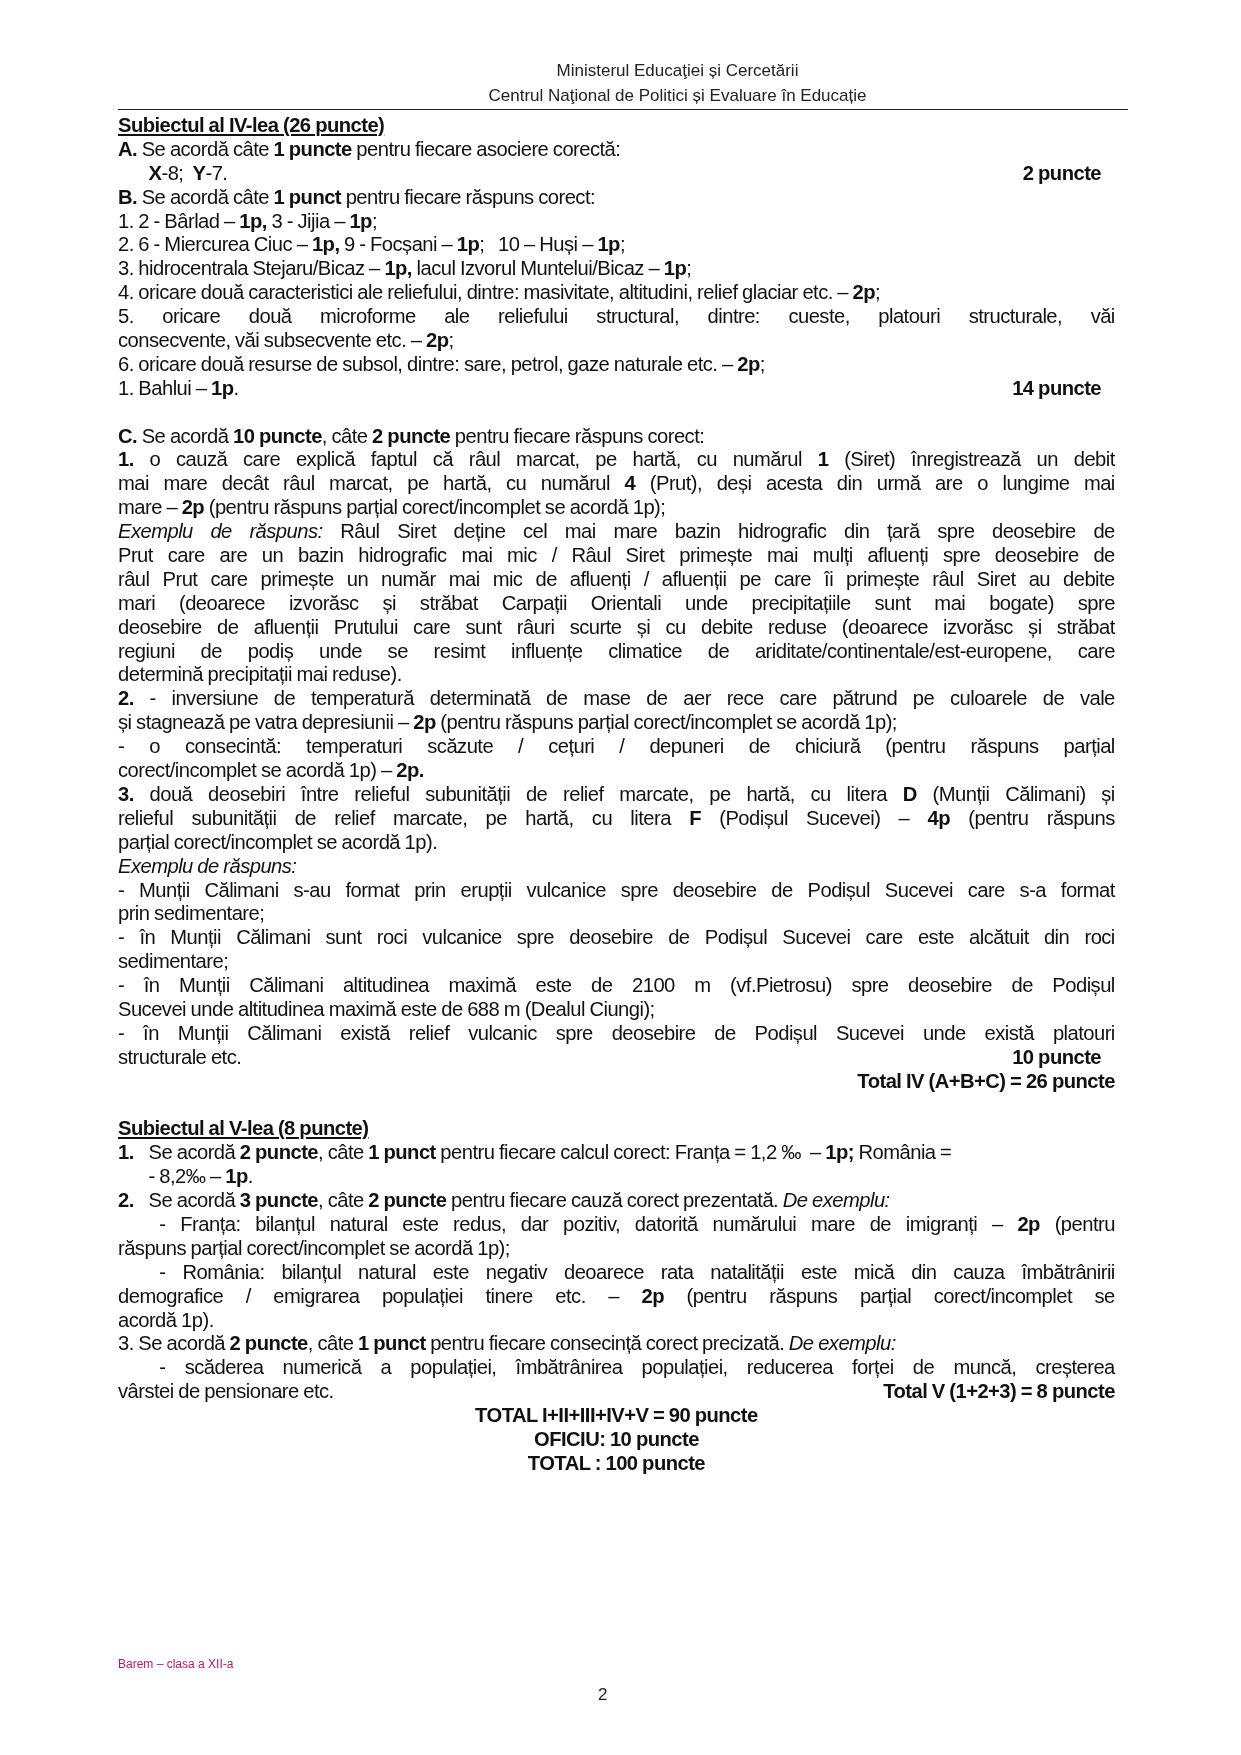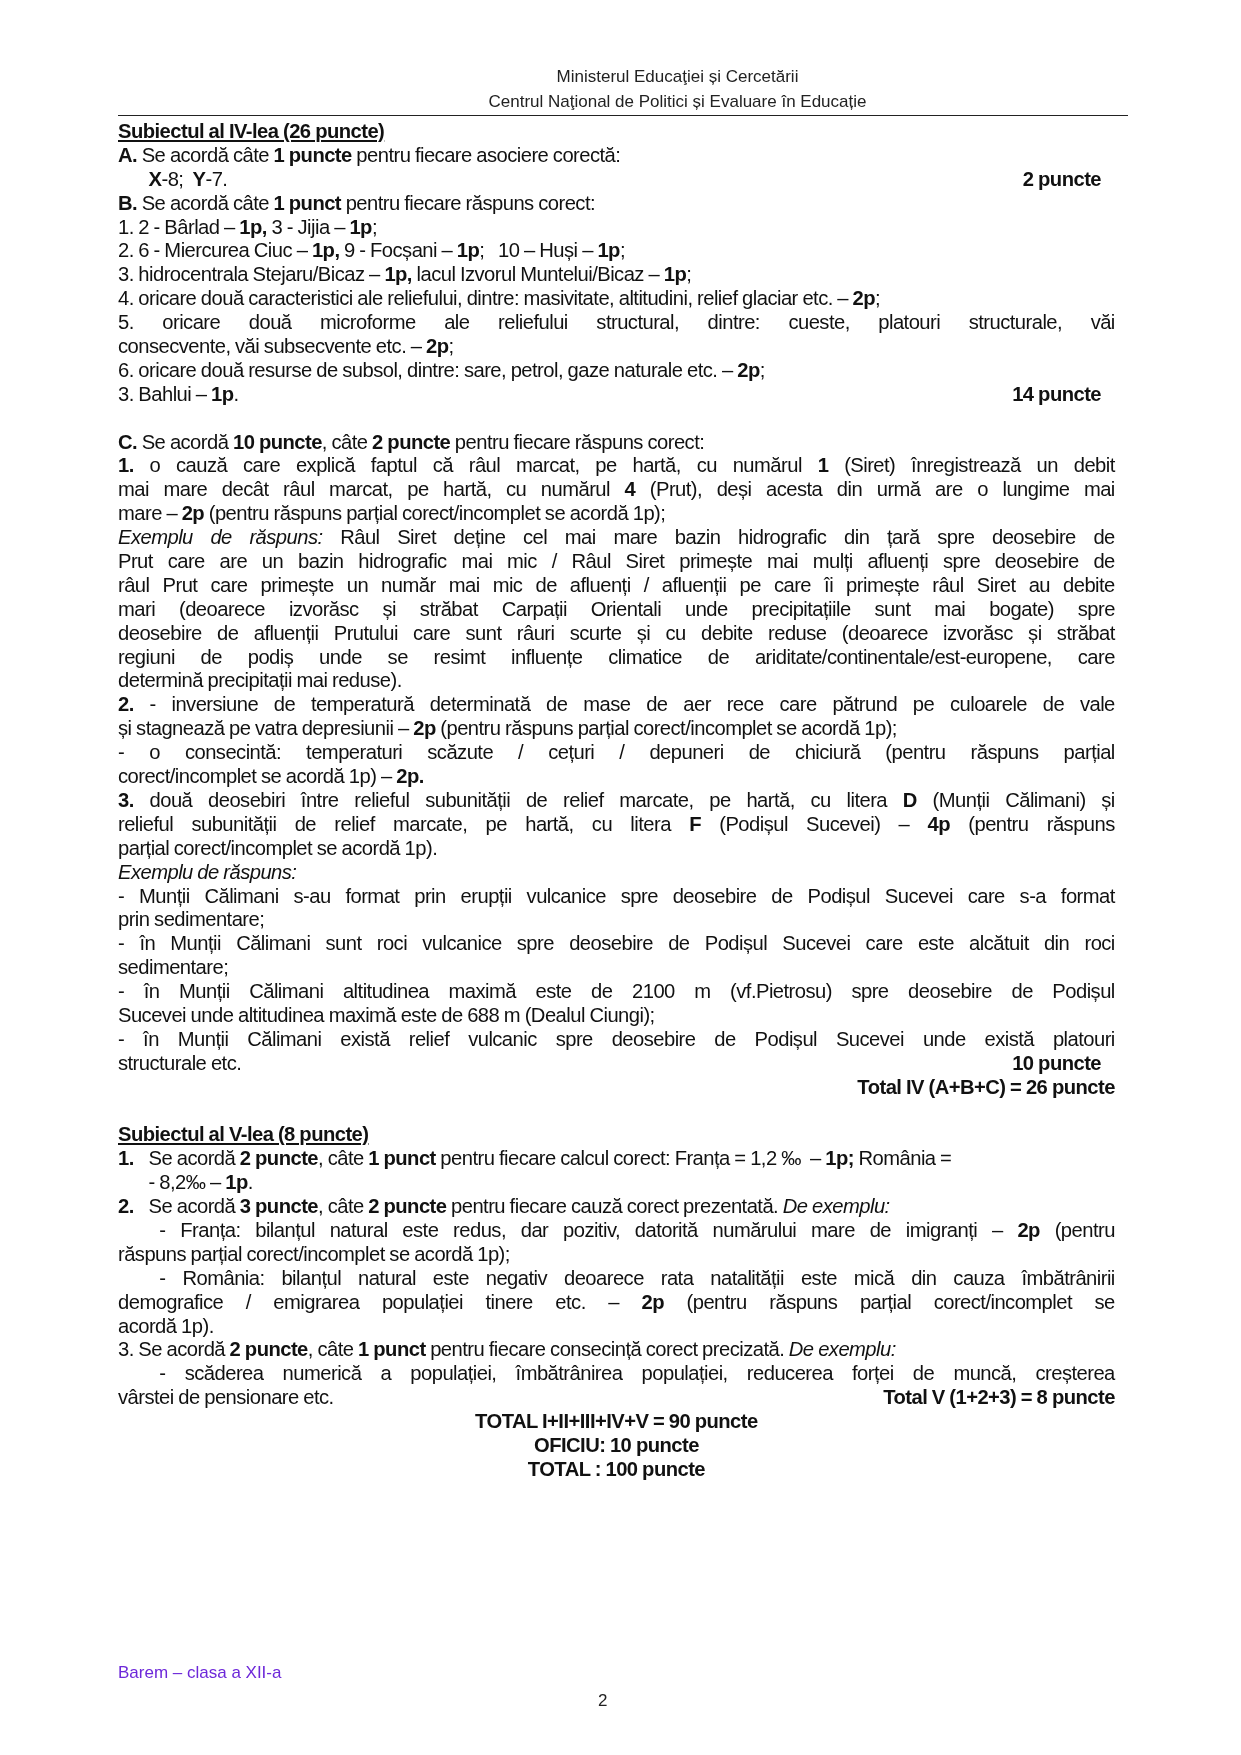--- a/index.html
+++ b/index.html
@@ -1,34 +1,34 @@
 <!DOCTYPE html>
 <html><head>
 <meta charset="utf-8">
 <style>
   html, body { margin: 0; padding: 0; background: #ffffff; }
   body { width: 1241px; height: 1755px; position: relative; overflow: hidden; color: #111; }
-  .page { position: absolute; left: 0; top: 8px; width: 1241px; height: 1575px; }
+  .page { position: absolute; left: 0; top: 2px; width: 1241px; height: 1575px; }
   .hdr { position: absolute; left: 0; width: 1241px; text-align: center; font-family: "Liberation Sans", sans-serif; font-size: 17px; color: #222; }
   .hdr1 { top: 59px; left: 57px; }
   .hdr2 { top: 84px; left: 57px; }
   .hrule { position: absolute; left: 118px; top: 107px; width: 1010px; height: 0; border-top: 1.3px solid #222; }
   .body { position: absolute; left: 118px; top: 111px; width: 1012px; font-family: "Liberation Sans", sans-serif; font-size: 20.5px; line-height: 23.9px; letter-spacing: -0.55px; word-spacing: -0.5px; transform: scaleX(0.985); transform-origin: left top; }
   .line { white-space: nowrap; height: 23.9px; position: relative; }
   .just { text-align: justify; text-align-last: justify; white-space: normal; }
   .right { position: absolute; right: 0; top: 0; font-weight: bold; }
   .r2 { right: 14px; }
   .ul { text-decoration: underline; font-weight: bold; }
   b { font-weight: bold; }
   i { font-style: italic; }
   .gap { height: 23.9px; }
   .center { text-align: center; font-weight: bold; }
   .ind1 { padding-left: 31px; }
   .ind2 { padding-left: 42px; }
-  .footer { position: absolute; left: 118px; top: 1655px; font-family: "Liberation Sans", sans-serif; font-size: 17px; color: #6d28d9; }
+  .footer { position: absolute; left: 118px; top: 1655px; font-family: "Liberation Sans", sans-serif; font-size: 12px; color: #be185d; }
   .pagenum { position: absolute; left: 598px; top: 1683px; font-family: "Liberation Sans", sans-serif; font-size: 17px; color: #222; }
   .numhang { display: inline-block; width: 31px; font-weight: bold; }
 </style>
 </head>
 <body>
 
 <div class="page">
 
   <div class="hdr hdr1">Ministerul Educaţiei și Cercetării</div>
   <div class="hdr hdr2">Centrul Naţional de Politici și Evaluare în Educație</div>
@@ -42,21 +42,21 @@
     <div class="line"><span style="padding-left:31px"></span><b>X</b><span style="white-space:pre">-8;  </span><b>Y</b><span>-7.</span><span class="right r2">2 puncte</span></div>
 
     <div class="line"><b>B.</b><span> Se acordă câte </span><b>1 punct</b><span> pentru fiecare răspuns corect:</span></div>
     <div class="line"><span>1. 2 - Bârlad – </span><b>1p,</b><span> 3 - Jijia – </span><b>1p</b><span>;</span></div>
     <div class="line"><span>2. 6 - Miercurea Ciuc – </span><b>1p,</b><span> 9 - Focșani – </span><b>1p</b><span style="white-space:pre">;   10 – Huși – </span><b>1p</b><span>;</span></div>
     <div class="line"><span>3. hidrocentrala Stejaru/Bicaz – </span><b>1p,</b><span> lacul Izvorul Muntelui/Bicaz – </span><b>1p</b><span>;</span></div>
     <div class="line"><span>4. oricare două caracteristici ale reliefului, dintre: masivitate, altitudini, relief glaciar etc. – </span><b>2p</b><span>;</span></div>
     <div class="line just">5. oricare două microforme ale reliefului structural, dintre: cueste, platouri structurale, văi</div>
     <div class="line"><span>consecvente, văi subsecvente etc. – </span><b>2p</b><span>;</span></div>
     <div class="line"><span>6. oricare două resurse de subsol, dintre: sare, petrol, gaze naturale etc. – </span><b>2p</b><span>;</span></div>
-    <div class="line"><span>3. Bahlui – </span><b>1p</b><span>.</span><span class="right r2">14 puncte</span></div>
+    <div class="line"><span>1. Bahlui – </span><b>1p</b><span>.</span><span class="right r2">14 puncte</span></div>
 
     <div class="gap"></div>
 
     <div class="line"><b>C.</b><span> Se acordă </span><b>10 puncte</b><span>, câte </span><b>2 puncte</b><span> pentru fiecare răspuns corect:</span></div>
 
     <div class="line just"><b>1.</b><span> o cauză care explică faptul că râul marcat, pe hartă, cu numărul </span><b>1</b><span> (Siret) înregistrează un debit</span></div>
     <div class="line just"><span>mai mare decât râul marcat, pe hartă, cu numărul </span><b>4</b><span> (Prut), deși acesta din urmă are o lungime mai</span></div>
     <div class="line"><span>mare – </span><b>2p</b><span> (pentru răspuns parțial corect/incomplet se acordă 1p);</span></div>
     <div class="line just"><i>Exemplu de răspuns:</i><span> Râul Siret deține cel mai mare bazin hidrografic din țară spre deosebire de</span></div>
     <div class="line just">Prut care are un bazin hidrografic mai mic / Râul Siret primește mai mulți afluenți spre deosebire de</div>

